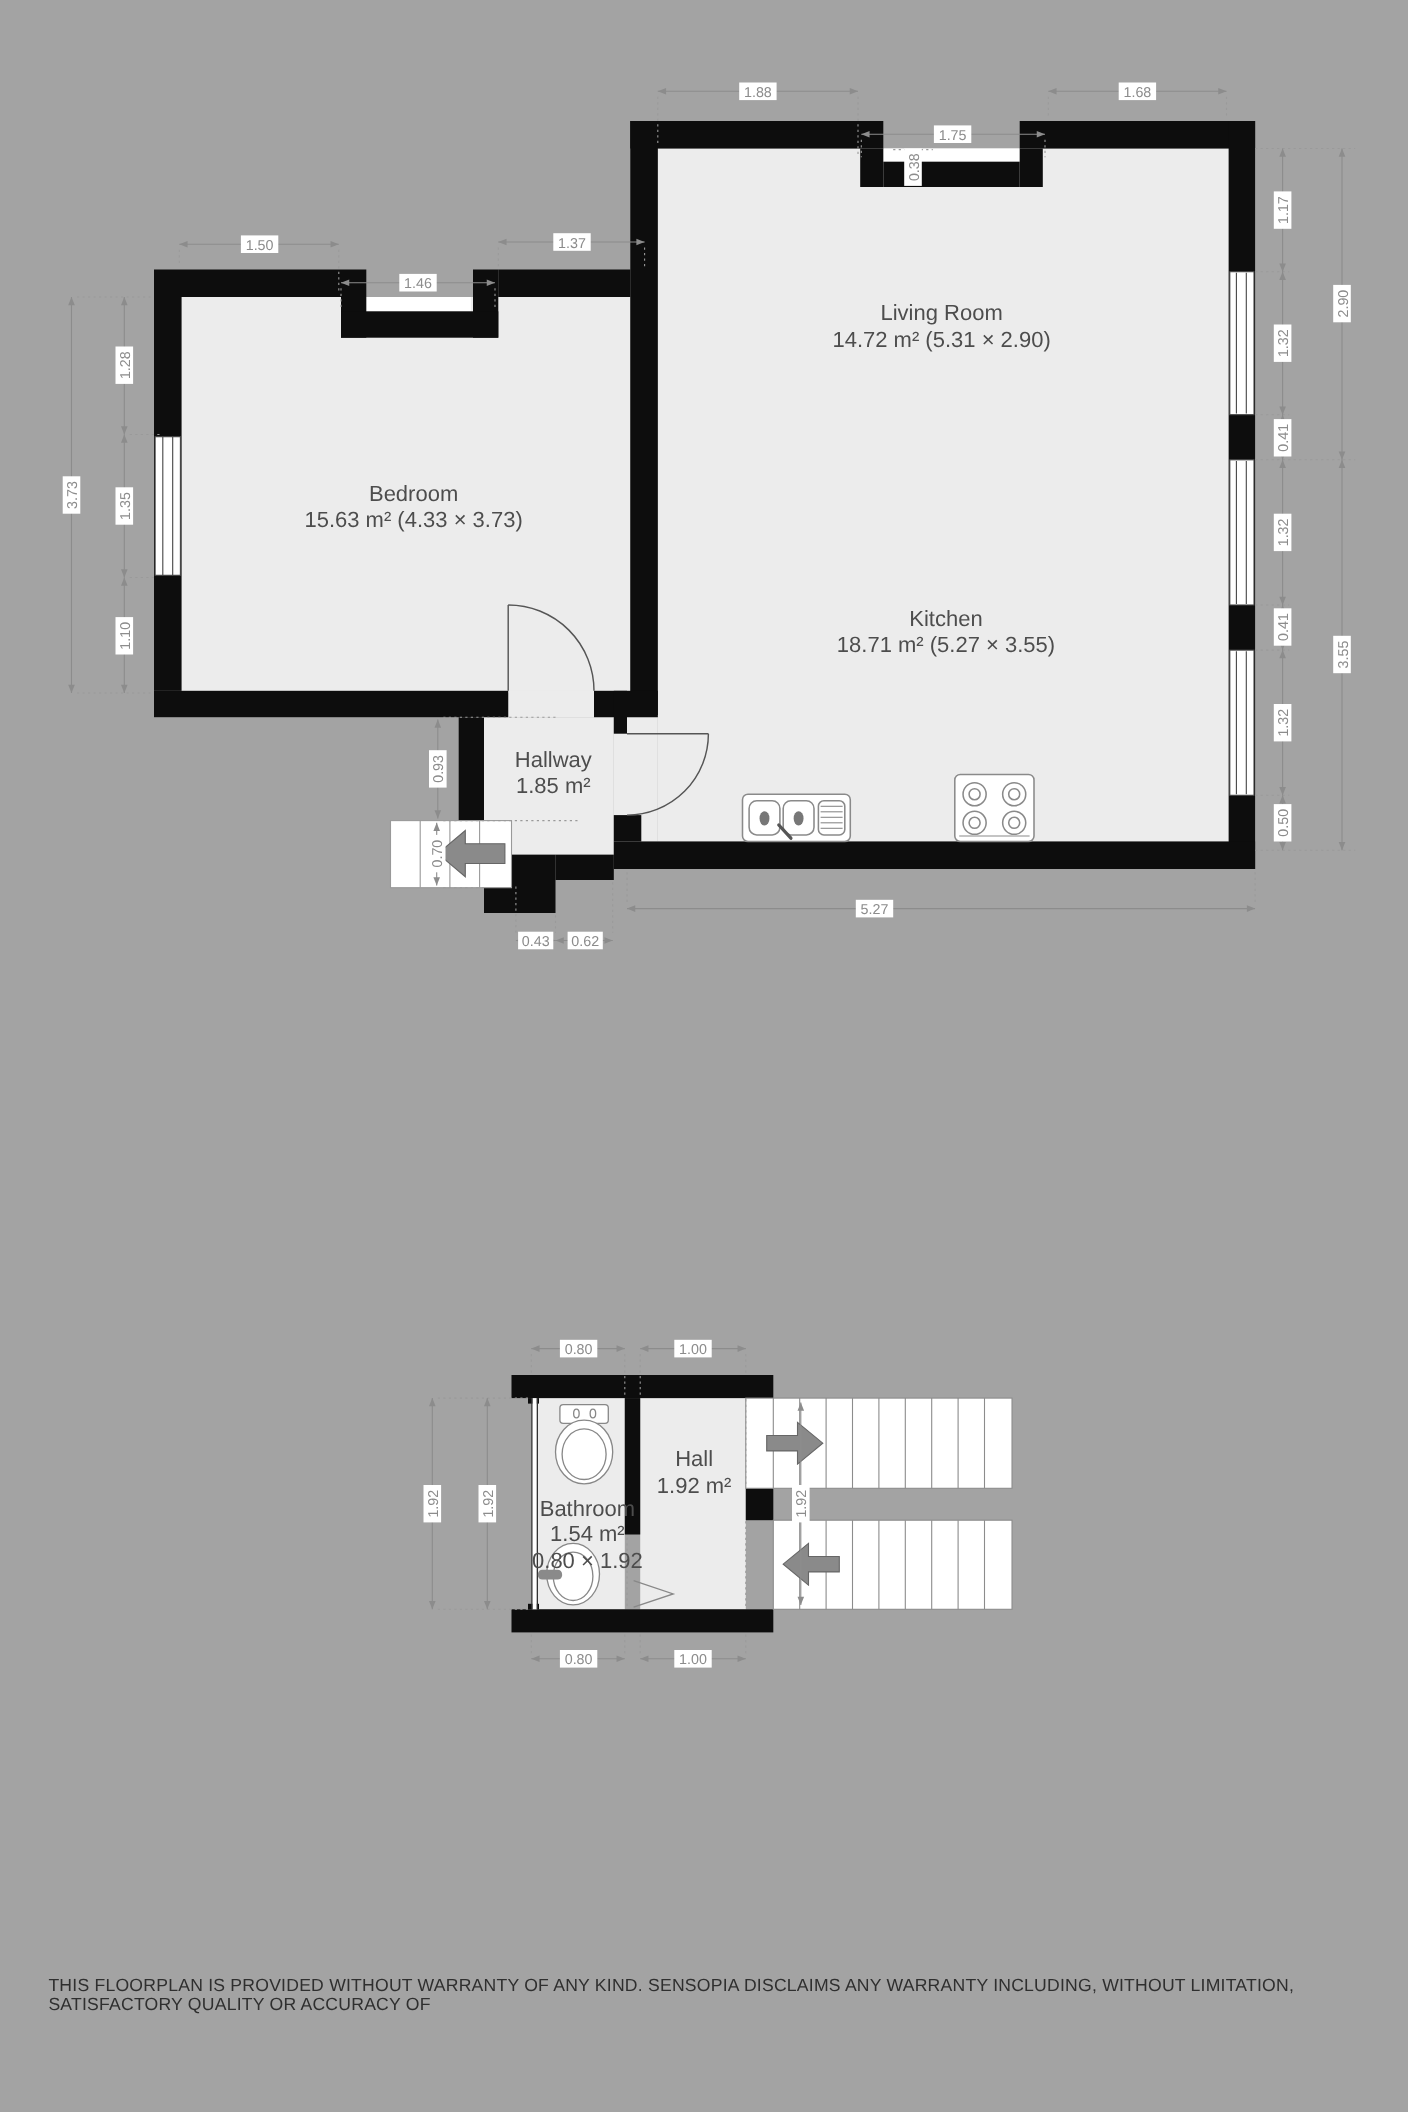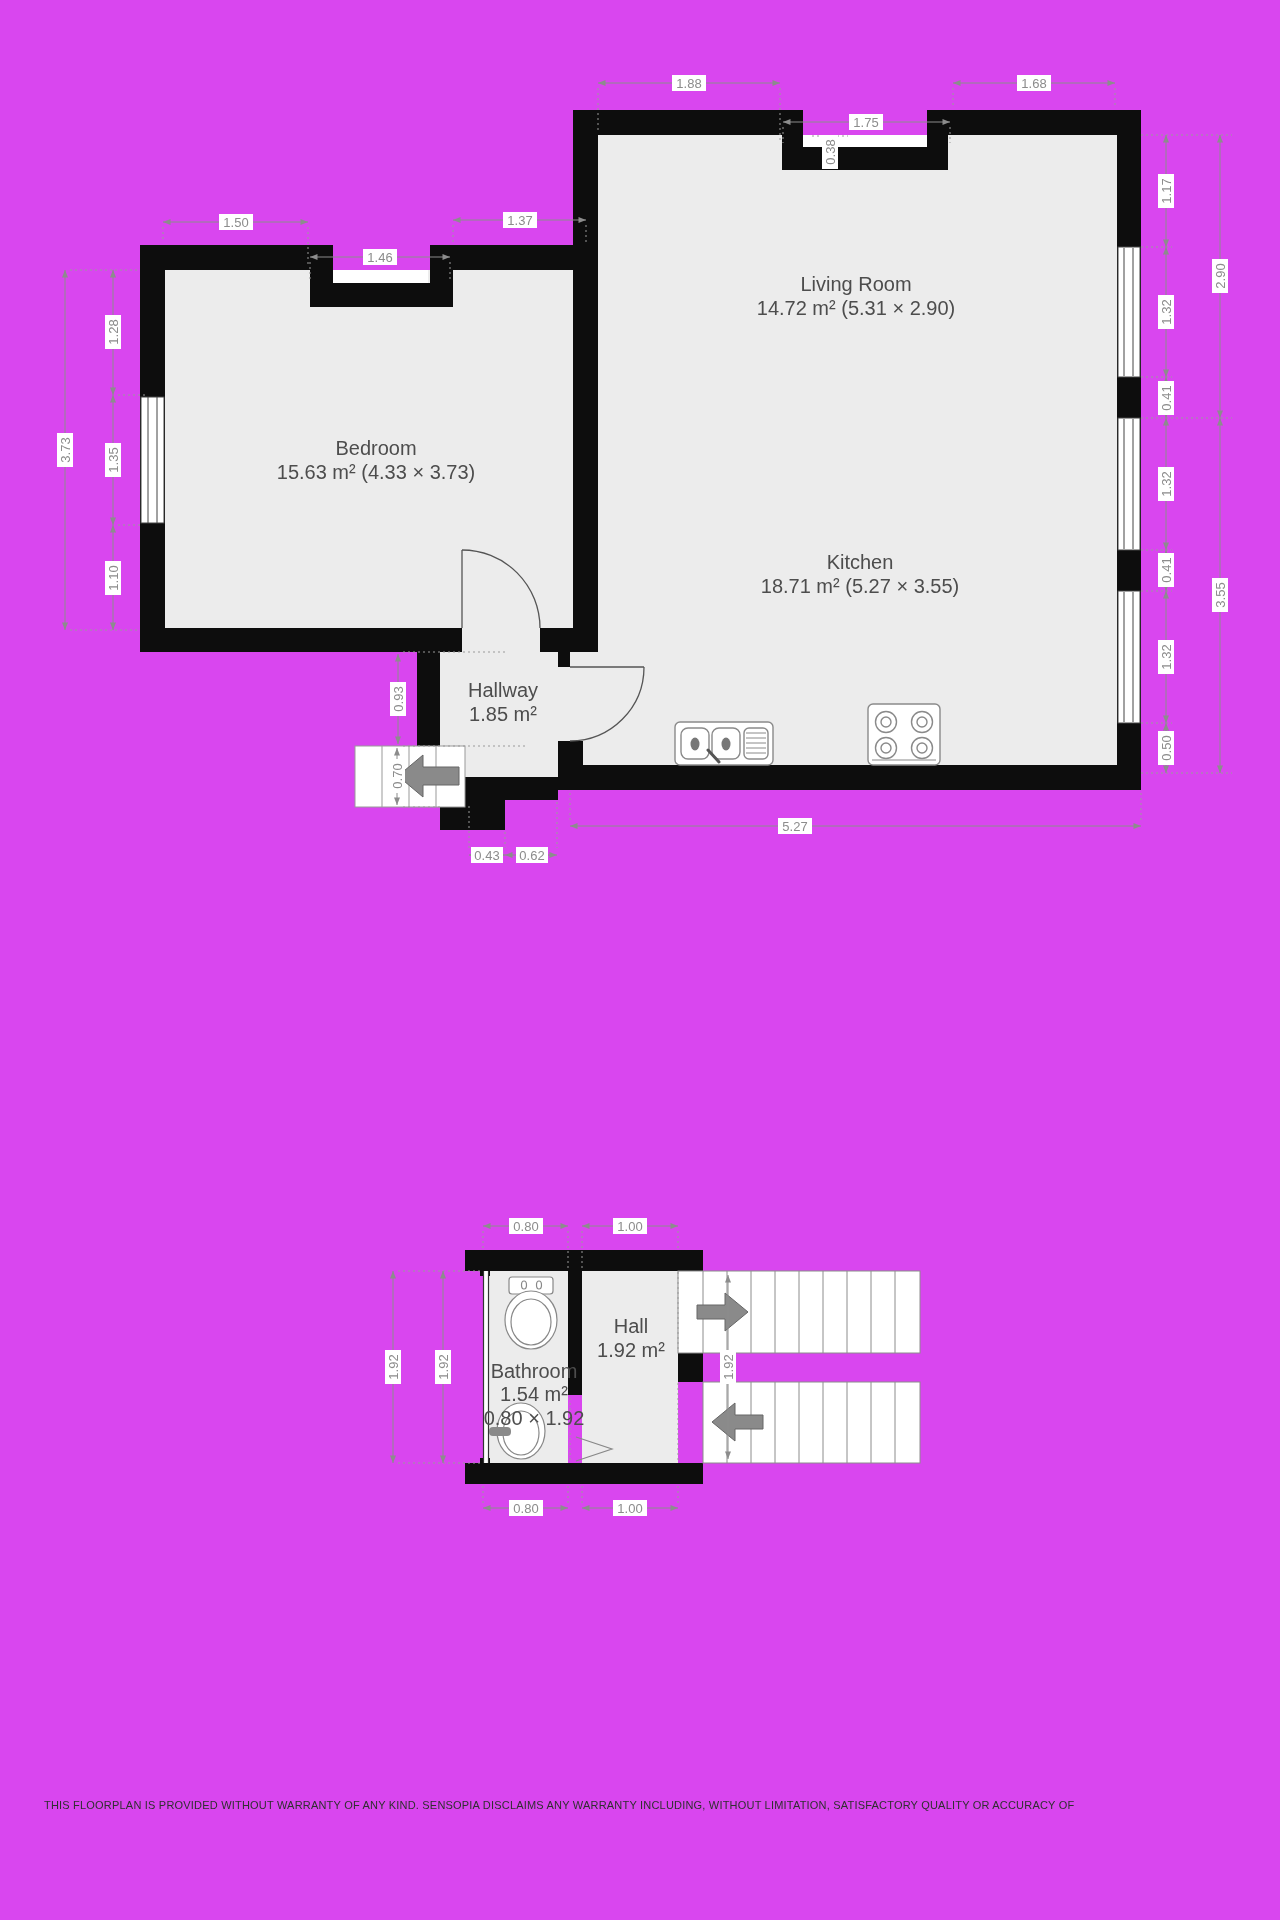--- a/index.html
+++ b/index.html
@@ -1,30 +1,30 @@
 <!DOCTYPE html>
 <html><head>
 <meta charset="utf-8">
 <style>
   html,body{margin:0;padding:0;background:#fff;}
-  #canvas{position:relative;width:1280px;height:1920px;background:#d946ef;overflow:hidden;
+  #canvas{position:relative;width:1280px;height:1920px;background:#a3a3a3;overflow:hidden;
           font-family:"Liberation Sans",sans-serif;}
   svg{position:absolute;left:0;top:0;}
   svg text{text-anchor:middle;}
   .dim{font:13px "Liberation Sans",sans-serif;fill:#8c8c8c;}
   .room{font:20px "Liberation Sans",sans-serif;fill:#4d4d4d;}
   .wall{fill:#0d0d0d;}
   .floor{fill:#ececec;}
   .ext{stroke:#9a9a9a;stroke-width:1;stroke-dasharray:2,3;fill:none;}
   .dline{stroke:#8c8c8c;stroke-width:1;fill:none;}
   .door{stroke:#555;stroke-width:1.3;fill:none;}
   .fix{stroke:#8a8a8a;fill:#fff;}
   .lbl-bg{fill:#fff;}
   #footer{position:absolute;left:44px;top:1797px;width:1190px;
-          font-size:11px;line-height:17px;color:#2f2f2f;letter-spacing:.2px;}
+          font-size:16px;line-height:17px;color:#2f2f2f;letter-spacing:.2px;}
 </style>
 </head>
 <body>
 
 <div id="canvas">
 <svg width="1280" height="1920" viewBox="0 0 1280 1920">
   <defs>
     <marker id="ae" markerUnits="userSpaceOnUse" markerWidth="10" markerHeight="8" refX="8" refY="3.5" orient="auto">
           <path d="M0.5,0.5 L8,3.5 L0.5,6.5 Z" fill="#8c8c8c"></path>
         </marker>

